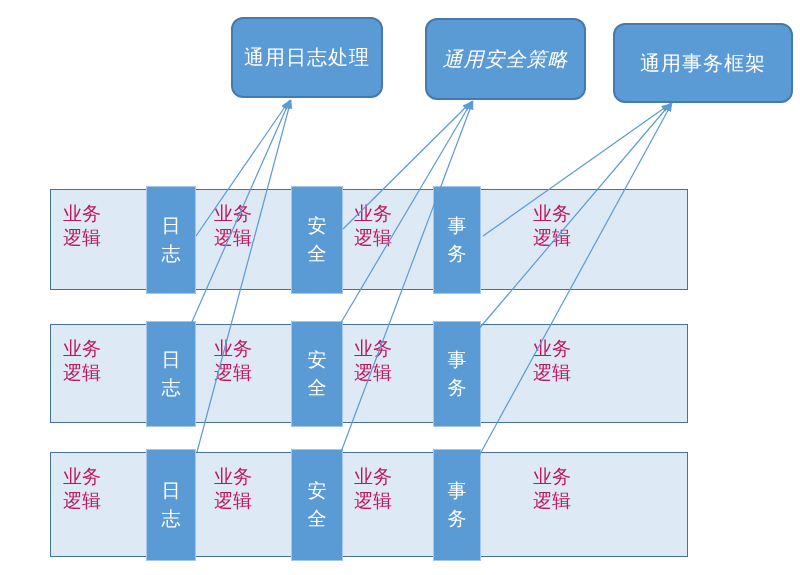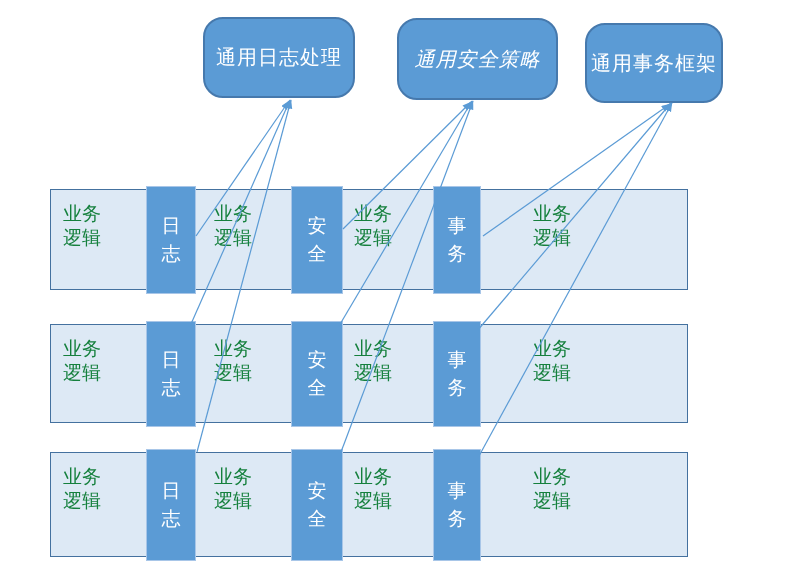--- a/index.html
+++ b/index.html
@@ -9,56 +9,57 @@
     height: 575px;
     background: #ffffff;
     overflow: hidden;
     font-family: "Liberation Sans", sans-serif;
   }
   
   .aspect-box {
     position: absolute;
     background: #5b9bd5;
     border: 2px solid #4679ad;
-    border-radius: 20px;
+    border-radius: 12px;
     display: flex;
     align-items: center;
     justify-content: center;
     box-sizing: border-box;
     z-index: 3;
+    margin-left: 28px;
   }
   .aspect-box .aspect-label {
     color: #ffffff;
     font-size: 20px;
     letter-spacing: 1px;
     white-space: nowrap;
   }
   .aspect-1 { left: 203px; top: 17px;  width: 152px; height: 81px; }
   .aspect-2 { left: 397px; top: 18px;  width: 161px; height: 82px; font-style: italic; }
-  .aspect-3 { left: 585px; top: 23px;  width: 138px; height: 80px; }
+  .aspect-3 { left: 585px; top: 23px;  width: 180px; height: 80px; }
 
   
   .bar {
     position: absolute;
     left: 50px;
     width: 638px;
     background: #dde9f5;
     border: 1.5px solid #44719f;
     box-sizing: border-box;
     z-index: 1;
   }
   .bar-1 { top: 189px; height: 101px; }
   .bar-2 { top: 324px; height: 99px;  }
   .bar-3 { top: 452px; height: 105px; }
 
   
   .biz-label {
     position: absolute;
     top: 12px;
-    color: #15803d;
+    color: #be185d;
     font-size: 19px;
     line-height: 1.28;
     white-space: pre-line;
     z-index: 2;
   }
   .biz-1 { left: 12px;  }
   .biz-2 { left: 163px; }
   .biz-3 { left: 303px; }
   .biz-4 { left: 482px; }
 

